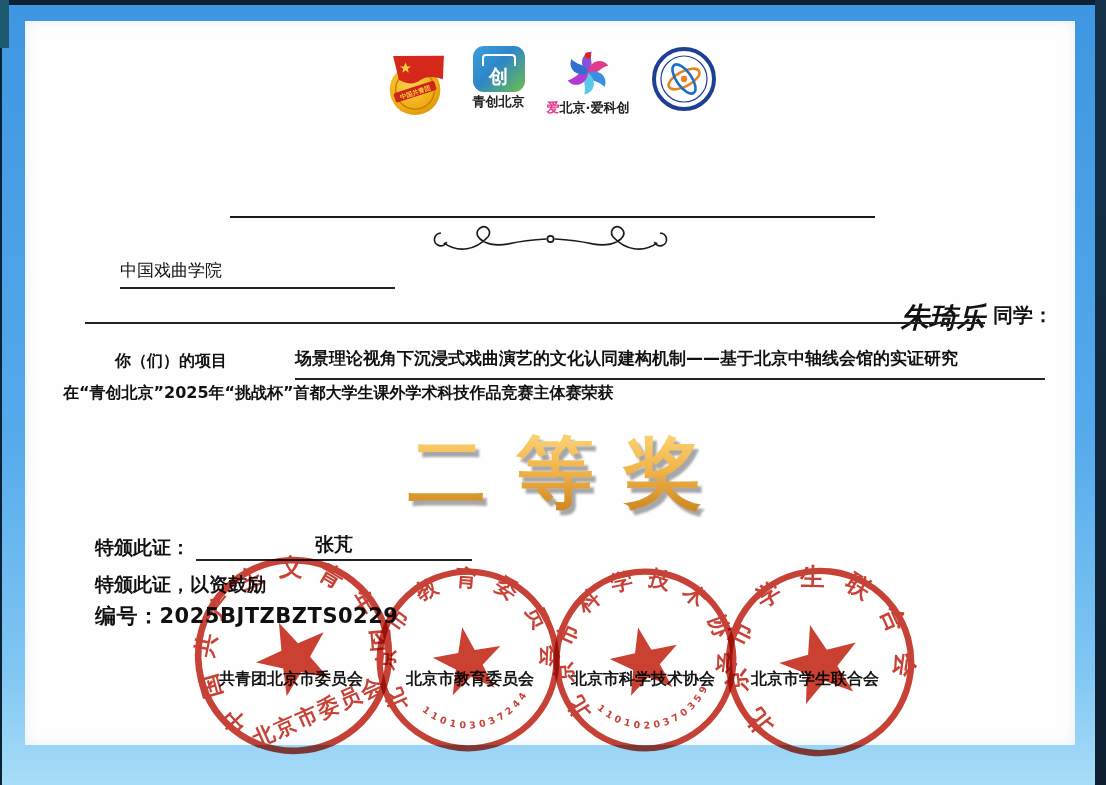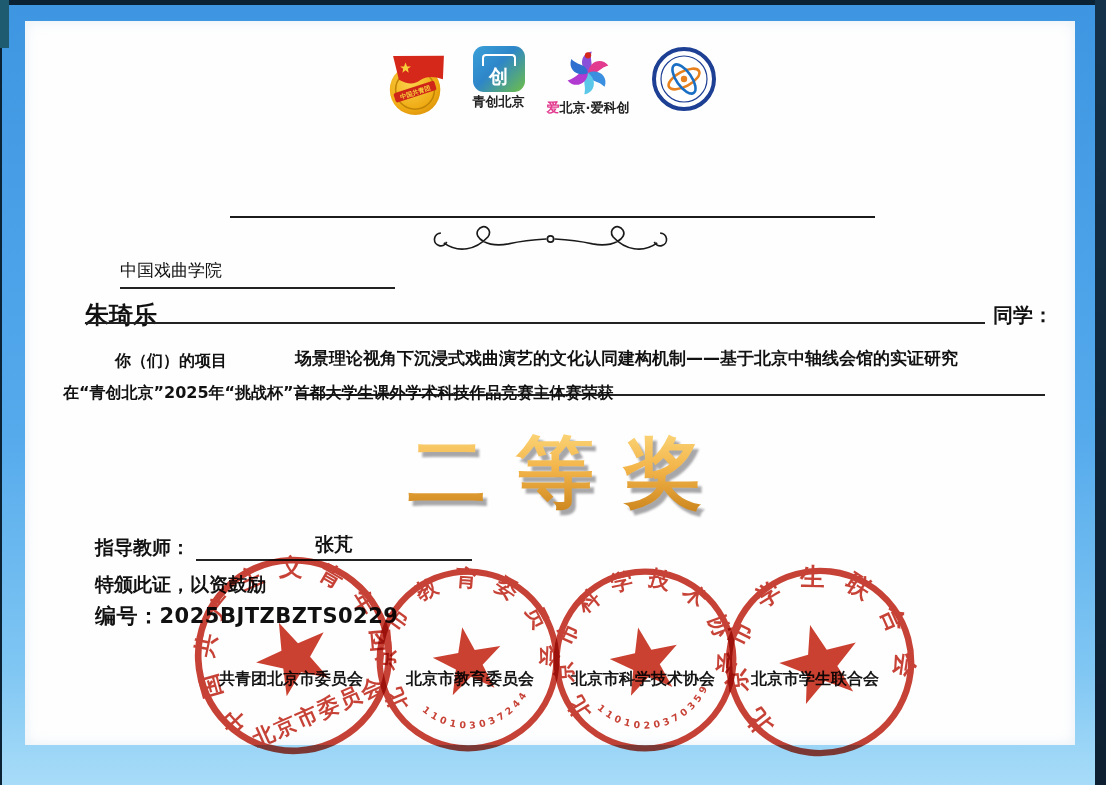--- a/index.html
+++ b/index.html
@@ -33,27 +33,27 @@
   .title{
     position:absolute;top:101px;left:0;width:100%;margin:0;text-align:center;
     font-family:"DejaVu Serif", serif;font-size:62px;font-weight:800;
     letter-spacing:18px;padding-left:18px;color:#0d0d0d;
   }
   .rule{position:absolute;left:205px;top:195px;width:645px;height:2px;background:#1b1b1b;}
   .flourish{position:absolute;top:197px;left:0;width:100%;display:flex;justify-content:center;}
   
   .u{position:absolute;height:2px;background:#222;}
   .school-name{position:absolute;left:95px;top:238px;width:275px;text-align:left;font-size:17px;font-weight:400;}
-  .student-name{position:absolute;left:60px;top:278px;width:900px;text-align:left;font-size:24px;font-weight:700;}
+  .student-name{position:absolute;left:60px;top:278px;width:900px;text-align:right;font-size:28px;font-weight:700;font-style:italic;}
   .student-suffix{position:absolute;left:968px;top:281px;font-size:20px;font-weight:600;}
   .project-prefix{position:absolute;left:90px;top:330px;font-size:16px;font-weight:600;}
   .project-title{
     position:absolute;left:270px;top:324px;width:750px;
     font-size:17px;font-weight:800;line-height:26px;
-    border-bottom:2px solid #222;padding-bottom:23px;white-space:nowrap;
+    border-bottom:2px solid #222;padding-bottom:7px;white-space:nowrap;
   }
   .competition{position:absolute;left:38px;top:362px;font-size:16px;font-weight:600;}
   .award{
     position:absolute;top:400px;left:0;width:100%;text-align:center;
     font-size:78px;font-weight:800;letter-spacing:30px;padding-left:20px;
     background:linear-gradient(180deg,#fcd97e 5%,#f3b54a 45%,#c0770f 100%);
     -webkit-background-clip:text;background-clip:text;color:transparent;
     filter:drop-shadow(4px 5px 1px rgba(95,95,100,.55));
   }
   .advisor-label{position:absolute;left:70px;top:514px;font-size:19px;font-weight:600;}
@@ -157,21 +157,21 @@
   <div class="u" style="left:60px;top:301px;width:900px;"></div>
   <div class="student-suffix">同学：</div>
 
   <div class="project-prefix">你（们）的项目</div>
   <div class="project-title">场景理论视角下沉浸式戏曲演艺的文化认同建构机制——基于北京中轴线会馆的实证研究</div>
 
   <div class="competition">在“青创北京”2025年“挑战杯”首都大学生课外学术科技作品竞赛主体赛荣获</div>
 
   <div class="award">二等奖</div>
 
-  <div class="advisor-label">指导教师：</div>
+  <div class="advisor-label">特颁此证：</div>
   <div class="advisor-name">张芃</div>
   <div class="u" style="left:171px;top:538px;width:276px;"></div>
 
   <div class="closing">特颁此证，以资鼓励</div>
   <div class="serial"><span>编号：</span><span>2025BJTZBZTS0229</span></div>
 
   <div class="issuer" style="left:266px;">共青团北京市委员会</div>
   <div class="issuer" style="left:445px;">北京市教育委员会</div>
   <div class="issuer" style="left:618px;">北京市科学技术协会</div>
   <div class="issuer" style="left:790px;">北京市学生联合会</div>

